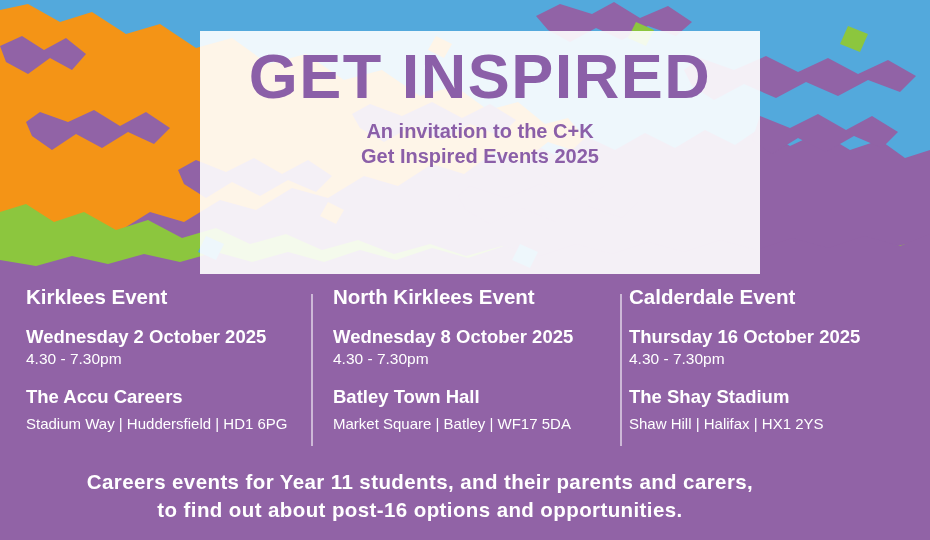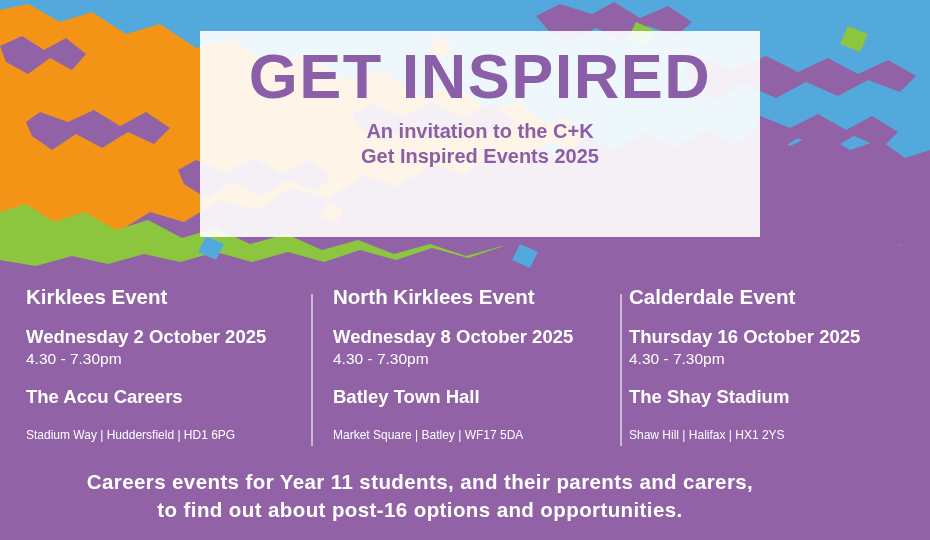--- a/index.html
+++ b/index.html
@@ -18,21 +18,21 @@
   
   #splash {
     position:absolute; left:0; top:0;
     width:930px; height:272px;
     display:block;
   }
   
   #title-panel {
     position:absolute;
     left:200px; top:31px;
-    width:560px; height:206px;
+    width:560px; height:243px;
     background:rgba(255,255,255,0.90);
     display:flex;
     flex-direction:column;
     align-items:center;
     justify-content:flex-start;
     padding-top:10px;
   }
   #headline {
     color:#8B5FA8;
     font-size:63px;
@@ -94,24 +94,24 @@
     white-space:nowrap;
   }
   .ev-venue {
     font-size:18.5px;
     font-weight:bold;
     line-height:1.15;
     margin-top:17px;
     white-space:nowrap;
   }
   .ev-address {
-    font-size:12px;
+    font-size:15px;
     font-weight:normal;
     line-height:1.3;
-    margin-top:21px;
+    margin-top:7px;
     white-space:nowrap;
   }
   
   #footer {
     position:absolute;
     left:0; top:468px;
     width:840px;
     text-align:center;
     color:#ffffff;
   }

